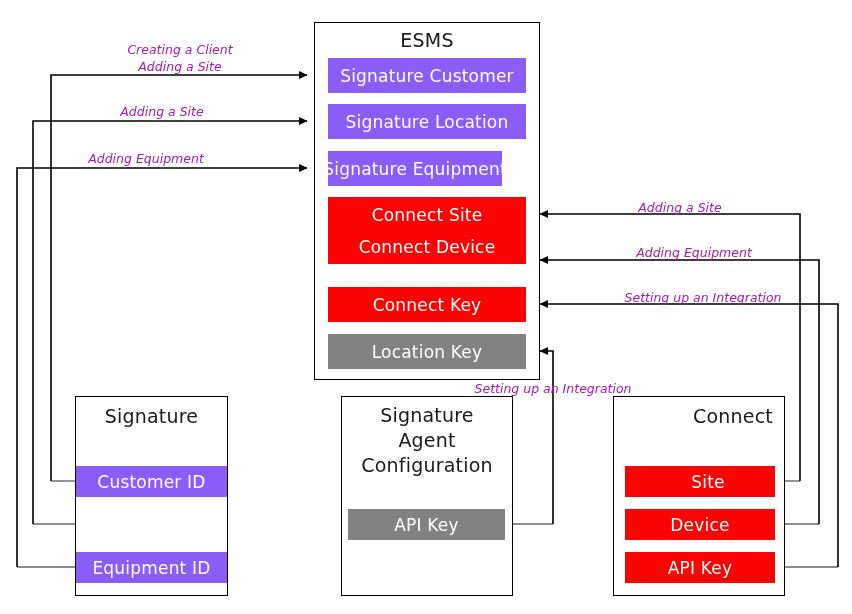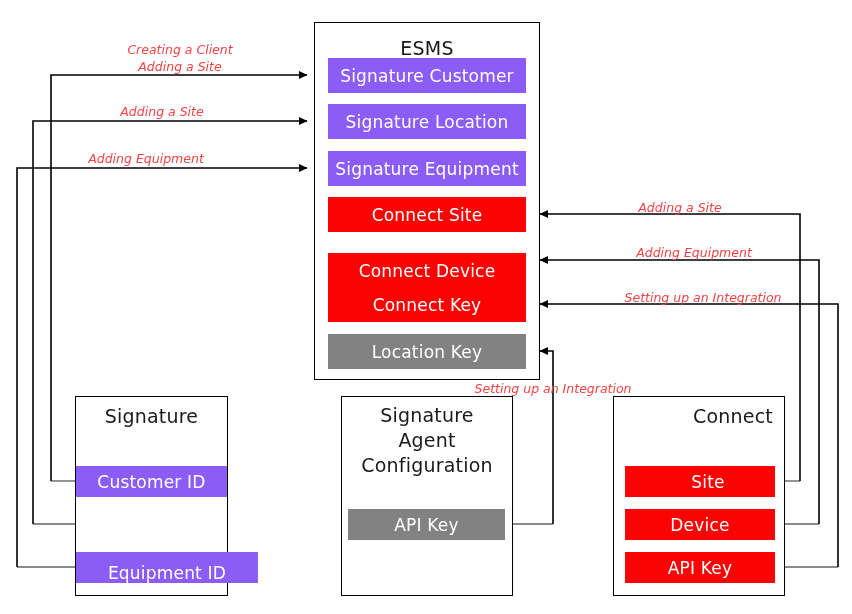--- a/index.html
+++ b/index.html
@@ -40,21 +40,21 @@
     white-space:nowrap;
   }
   .row.dark{background:#8b5cf6;}
   .row.red{background:#fb0303;}
   .row.gray{background:#828282;}
 
   .edge-label{
     position:absolute;
     font-style:italic;
     font-size:12.5px;
-    color:#ef4444;
+    color:#a21caf;
     white-space:nowrap;
     z-index:5;
     line-height:16px;
   }
   .edge-label.center{text-align:center;}
 
   svg#wires{position:absolute;left:0;top:0;width:852px;height:614px;z-index:2;}
   svg#wires .blk{stroke:#000000;stroke-width:1.6;fill:none;}
   svg#wires .gry{stroke:#8a8a8a;stroke-width:1.8;fill:none;}
 </style>
@@ -89,51 +89,51 @@
     <path class="blk" d="M819,524 L819,260 L540,260" marker-end="url(#arrB)"></path>
 
     <path class="gry" d="M775,567 L838,567"></path>
     <path class="blk" d="M838,567 L838,304 L540,304" marker-end="url(#arrB)"></path>
 
     <path class="gry" d="M505,524 L553,524"></path>
     <path class="blk" d="M553,524 L553,351 L540,351" marker-end="url(#arrB)"></path>
   </svg>
 
   <div class="group-box" style="left:314px;top:22px;width:226px;height:358px;"></div>
-  <div class="group-title" style="left:314px;top:36px;width:226px;">ESMS</div>
+  <div class="group-title" style="left:314px;top:28px;width:226px;">ESMS</div>
 
   <div class="row dark" style="left:328px;top:58px;width:198px;height:35px;">
     <span>Signature Customer</span>
   </div>
   <div class="row dark" style="left:328px;top:104px;width:198px;height:35px;">
     <span>Signature Location</span>
   </div>
-  <div class="row dark" style="left:328px;top:151px;width:198px;height:35px;">
+  <div class="row dark" style="left:328px;top:151px;width:174px;height:35px;">
     <span>Signature Equipment</span>
   </div>
   <div class="row red" style="left:328px;top:197px;width:198px;height:35px;">
     <span>Connect Site</span>
   </div>
-  <div class="row red" style="left:328px;top:253px;width:198px;height:35px;">
+  <div class="row red" style="left:328px;top:229px;width:198px;height:35px;">
     <span>Connect Device</span>
   </div>
   <div class="row red" style="left:328px;top:287px;width:198px;height:35px;">
     <span>Connect Key</span>
   </div>
   <div class="row gray" style="left:328px;top:334px;width:198px;height:35px;">
     <span>Location Key</span>
   </div>
 
   <div class="group-box" style="left:75px;top:396px;width:153px;height:200px;"></div>
   <div class="group-title" style="left:75px;top:404px;width:153px;">Signature</div>
 
   <div class="row dark" style="left:76px;top:466px;width:151px;height:31px;">
     <span>Customer ID</span>
   </div>
-  <div class="row dark" style="left:76px;top:552px;width:182px;height:31px;align-items:flex-end;">
+  <div class="row dark" style="left:76px;top:552px;width:151px;height:31px;">
     <span>Equipment ID</span>
   </div>
 
   <div class="group-box" style="left:341px;top:396px;width:172px;height:200px;"></div>
   <div class="group-title" style="left:341px;top:403px;width:172px;">Signature</div>
   <div class="group-title" style="left:341px;top:428px;width:172px;">Agent</div>
   <div class="group-title" style="left:341px;top:453px;width:172px;">Configuration</div>
 
   <div class="row gray" style="left:348px;top:509px;width:157px;height:31px;">
     <span>API Key</span>

